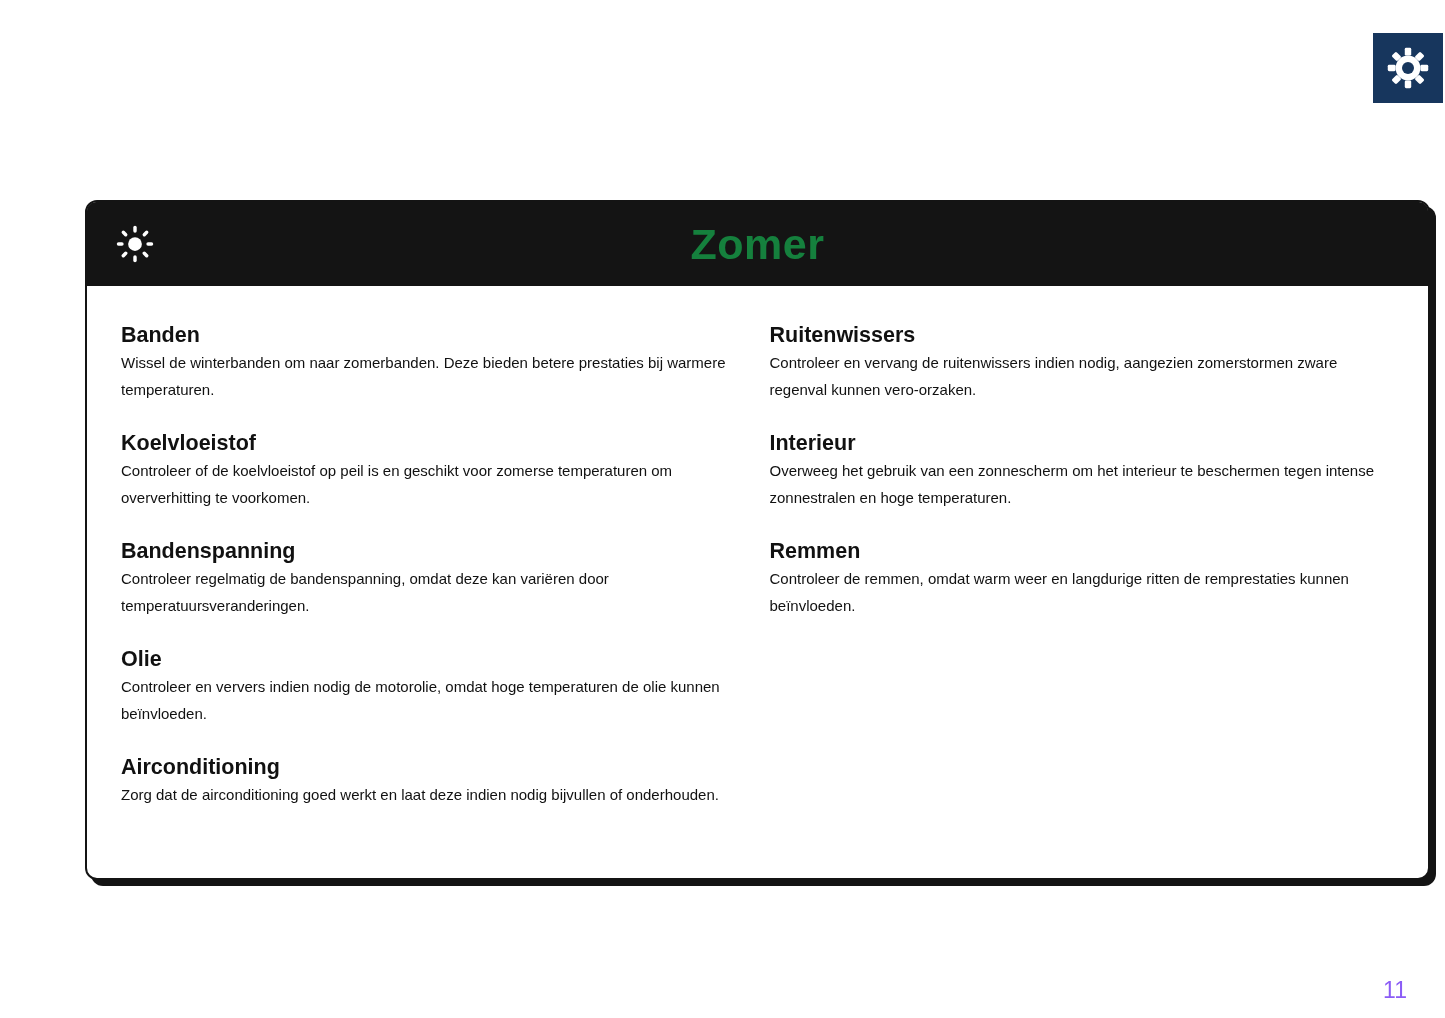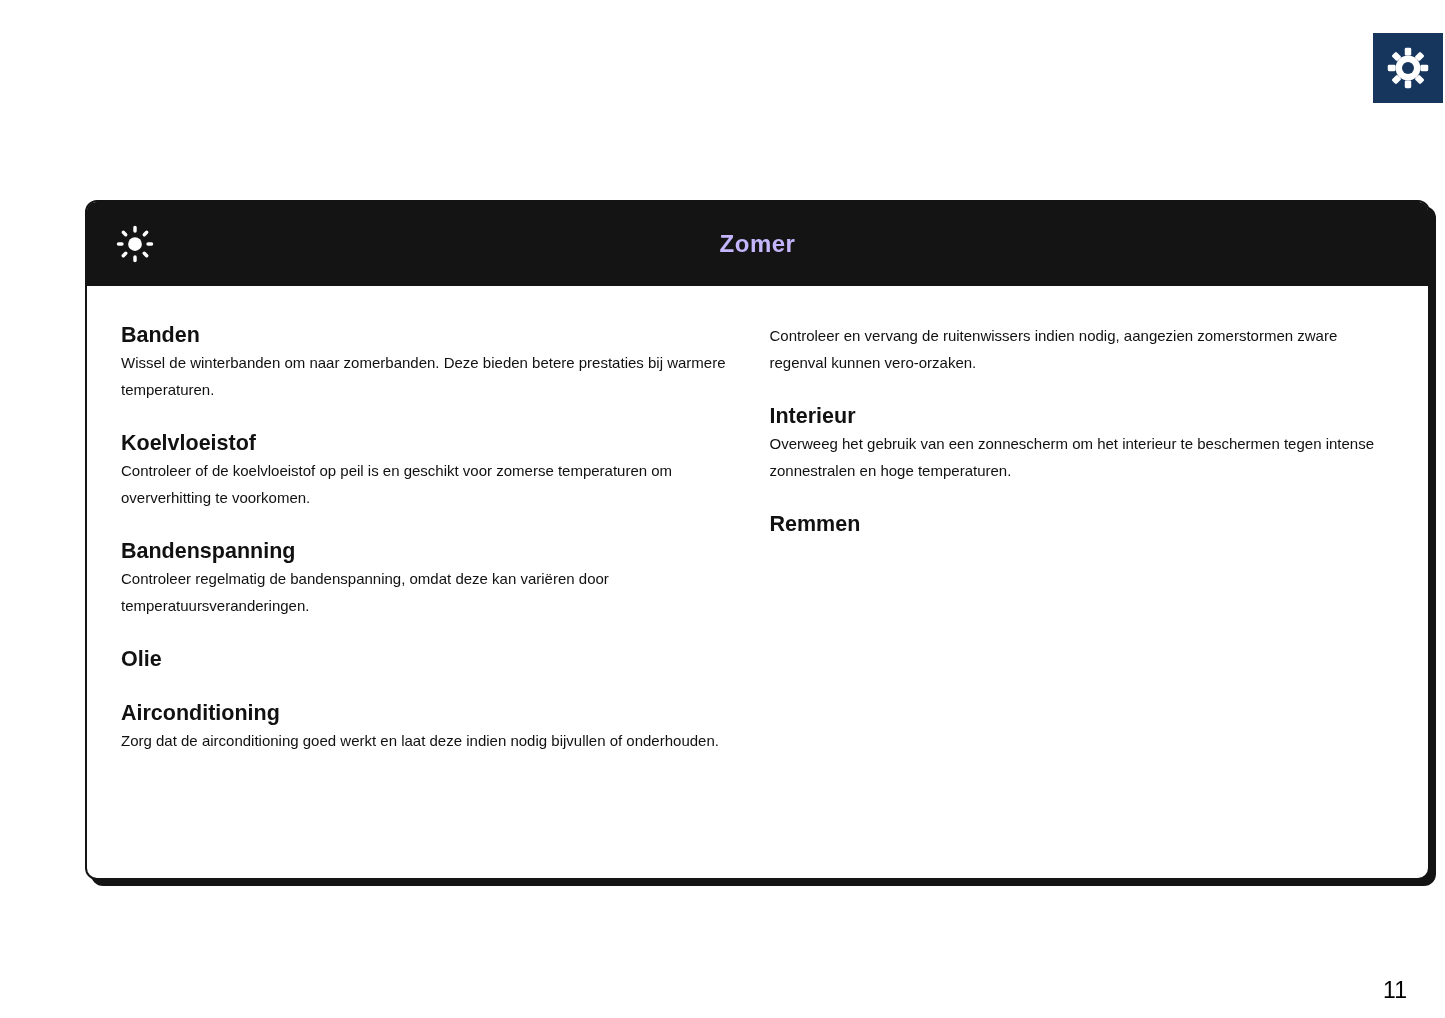--- a/index.html
+++ b/index.html
@@ -42,22 +42,22 @@
   .card-header {
     position: relative;
     height: 84px;
     background: #141414;
     border-radius: 9px 9px 0 0;
     display: flex;
     align-items: center;
     justify-content: center;
   }
   .card-title {
-    color: #c4b5fd;
-    font-size: 24px;
+    color: #15803d;
+    font-size: 43px;
     font-weight: bold;
     margin: 8px;
     letter-spacing: 0.5px;
   }
   .sun-wrap {
     position: absolute;
     left: 26px;
     top: 50%;
     transform: translateY(-50%);
     width: 44px;
@@ -80,21 +80,21 @@
     font-size: 15px;
     margin: 0;
     line-height: 27px;
   }
 
   .page-number {
     position: absolute;
     right: 38px;
     bottom: 14px;
     font-size: 23px;
-    color: #000000;
+    color: #8b5cf6;
   }
 </style>
 </head>
 <body>
 
 <div class="page">
 
   <div class="gear-tile">
     <svg viewBox="0 0 100 100" width="46" height="46" aria-hidden="true">
       <g fill="#ffffff">
@@ -145,37 +145,40 @@
         <section class="entry">
           <h2>Koelvloeistof</h2>
           <p>Controleer of de koelvloeistof op peil is en geschikt voor zomerse temperaturen om oververhitting te voorkomen.</p>
         </section>
         <section class="entry">
           <h2>Bandenspanning</h2>
           <p>Controleer regelmatig de bandenspanning, omdat deze kan variëren door temperatuursveranderingen.</p>
         </section>
         <section class="entry">
           <h2>Olie</h2>
+          <p>Controleer en ververs indien nodig de motorolie, omdat hoge temperaturen de olie kunnen beïnvloeden.</p>
         </section>
         <section class="entry">
           <h2>Airconditioning</h2>
           <p>Zorg dat de airconditioning goed werkt en laat deze indien nodig bijvullen of onderhouden.</p>
         </section>
       </div>
 
       <div class="col">
         <section class="entry">
+          <h2>Ruitenwissers</h2>
           <p>Controleer en vervang de ruitenwissers indien nodig, aangezien zomerstormen zware regenval kunnen vero-orzaken.</p>
         </section>
         <section class="entry">
           <h2>Interieur</h2>
           <p>Overweeg het gebruik van een zonnescherm om het interieur te beschermen tegen intense zonnestralen en hoge temperaturen.</p>
         </section>
         <section class="entry">
           <h2>Remmen</h2>
+          <p>Controleer de remmen, omdat warm weer en langdurige ritten de remprestaties kunnen beïnvloeden.</p>
         </section>
       </div>
 
     </div>
   </div>
 
   <div class="page-number">11</div>
 
 </div>
 

